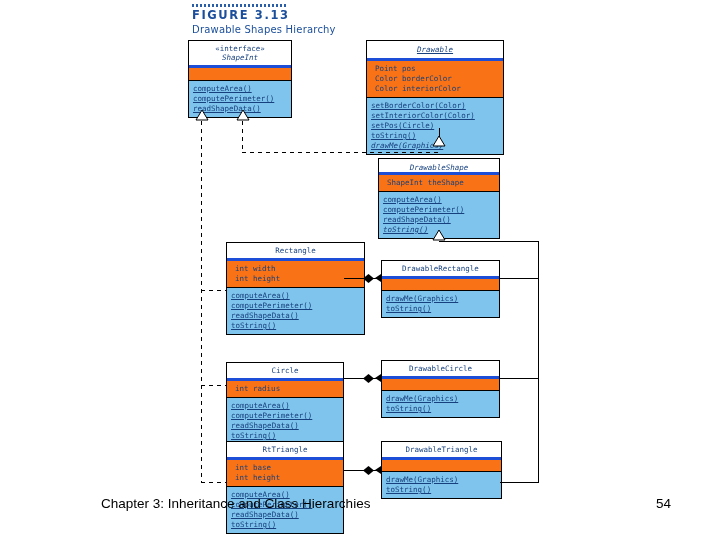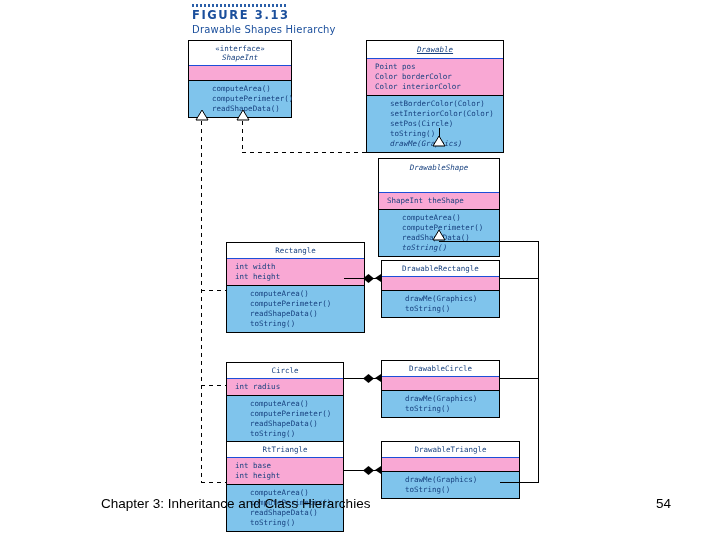--- a/index.html
+++ b/index.html
@@ -43,32 +43,32 @@
     font-size:7.5px;
     color:#17407e;
     line-height:9px;
     padding:3px 2px 3px 2px;
     box-sizing:border-box;
   }
   .uml-title .stereo{display:block;font-style:normal;color:#17407e;}
   .uml-title .nm{display:block;}
   .uml-title.ital .nm{font-style:italic;}
   .uml-attrs{
-    background:#f9a8d4;
-    border-top:1px solid #1d4ed8;
+    background:#f97316;
+    border-top:3px solid #1d4ed8;
     font-family:"DejaVu Sans Mono", monospace;
     font-size:7.5px;color:#17407e;line-height:10px;
     padding:3px 4px 3px 8px;box-sizing:border-box;
   }
   .uml-ops{
     background:#7fc4ec;
     border-top:1px solid #000;
     font-family:"DejaVu Sans Mono", monospace;
     font-size:7.5px;color:#17407e;line-height:10px;
-    padding:3px 4px 3px 23px;box-sizing:border-box;
+    padding:3px 4px 3px 4px;box-sizing:border-box;text-decoration:underline;
   }
   .uml-ops .it{font-style:italic;}
   .row{white-space:nowrap;}
 
   
   .ln{position:absolute;background:#000;}
   .vline{width:1px;}
   .hline{height:1px;}
   .dash-v{
     position:absolute;width:1px;
@@ -134,21 +134,21 @@
     <div class="uml-ops">
       <div class="row">setBorderColor(Color)</div>
       <div class="row">setInteriorColor(Color)</div>
       <div class="row">setPos(Circle)</div>
       <div class="row">toString()</div>
       <div class="row it">drawMe(Graphics)</div>
     </div>
   </div>
 
   <div class="umlbox" style="left:378px;top:158px;width:122px;">
-    <div class="uml-title ital" style="padding-top:4px;padding-bottom:20px;">
+    <div class="uml-title ital" style="padding-top:4px;padding-bottom:0;">
       <span class="nm">DrawableShape</span>
     </div>
     <div class="uml-attrs">
       <div class="row">ShapeInt theShape</div>
     </div>
     <div class="uml-ops">
       <div class="row">computeArea()</div>
       <div class="row">computePerimeter()</div>
       <div class="row">readShapeData()</div>
       <div class="row it">toString()</div>
@@ -217,21 +217,21 @@
       <div class="row">int height</div>
     </div>
     <div class="uml-ops">
       <div class="row">computeArea()</div>
       <div class="row">computePerimeter()</div>
       <div class="row">readShapeData()</div>
       <div class="row">toString()</div>
     </div>
   </div>
 
-  <div class="umlbox" style="left:381px;top:441px;width:139px;">
+  <div class="umlbox" style="left:381px;top:441px;width:121px;">
     <div class="uml-title">
       <span class="nm">DrawableTriangle</span>
     </div>
     <div class="uml-attrs" style="height:14px;"></div>
     <div class="uml-ops">
       <div class="row">drawMe(Graphics)</div>
       <div class="row">toString()</div>
     </div>
   </div>
 

